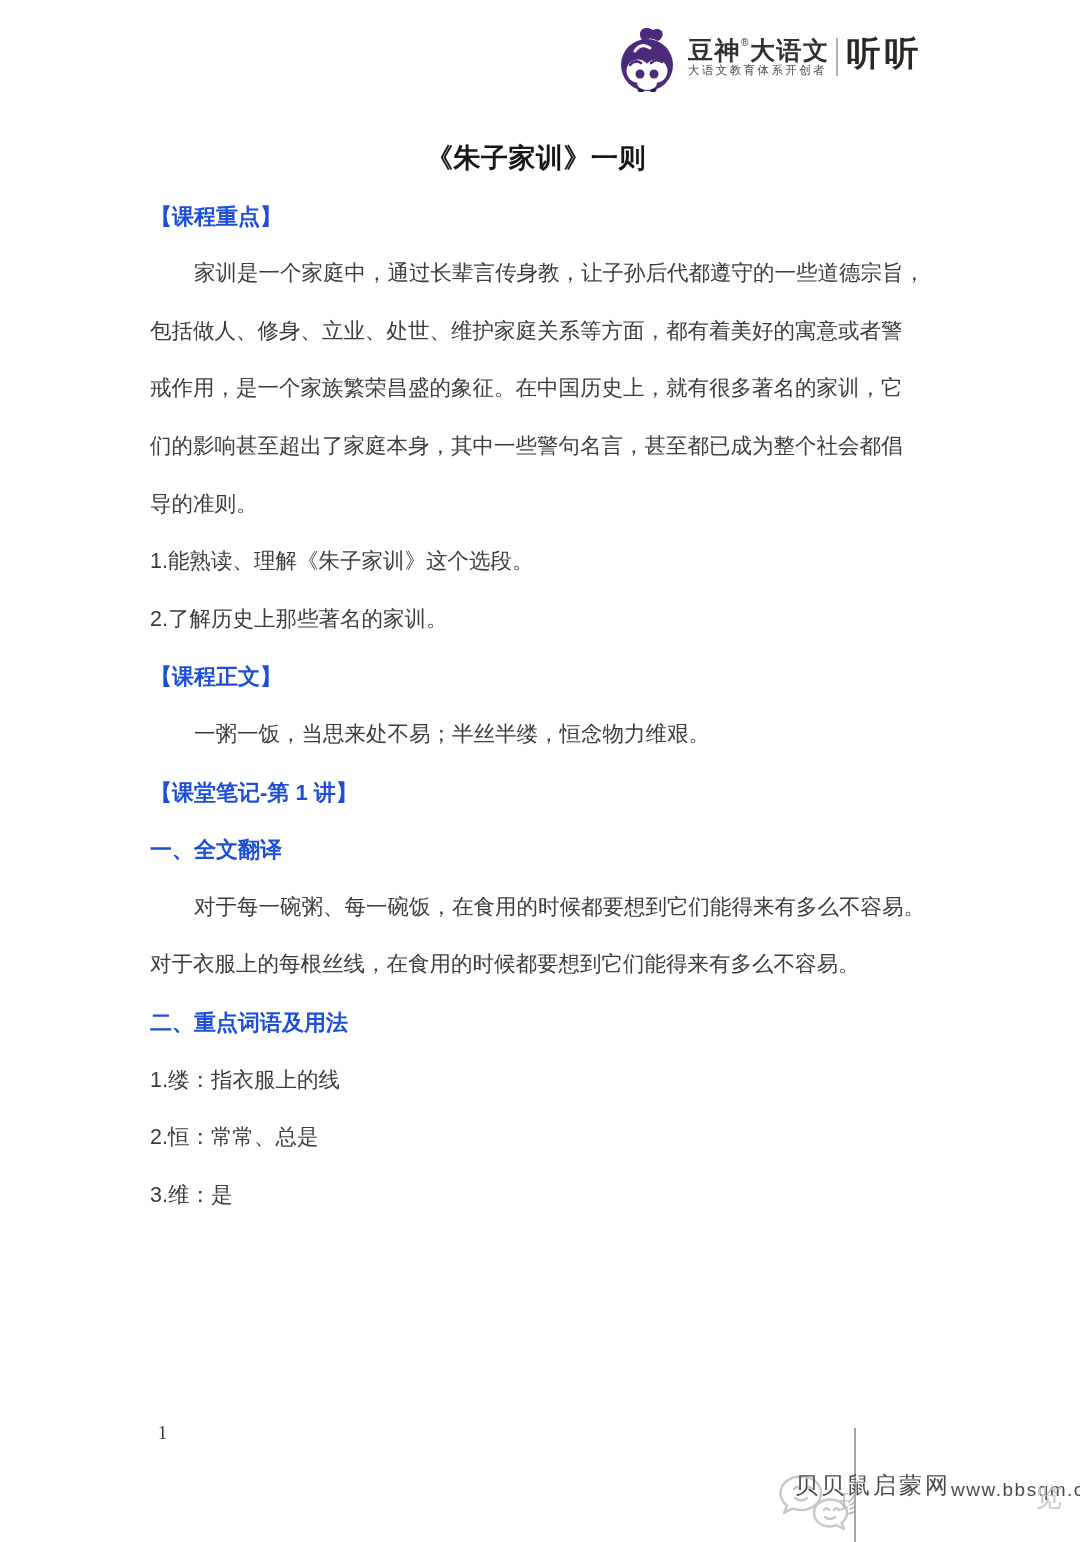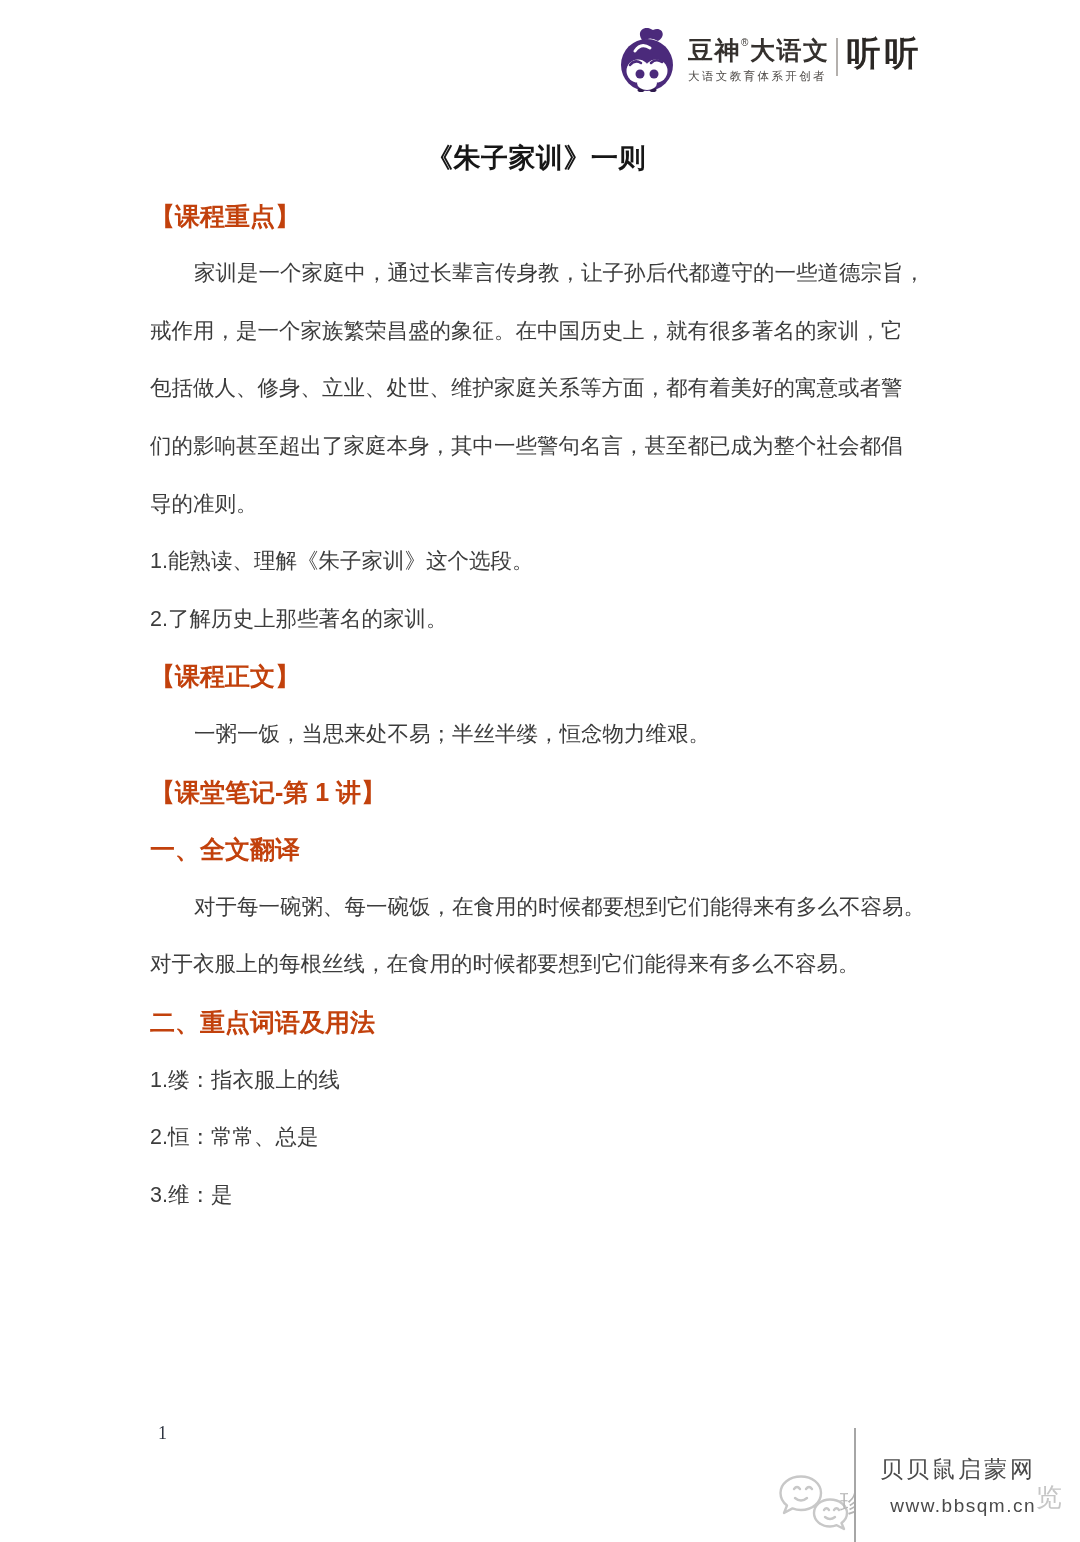--- a/index.html
+++ b/index.html
@@ -20,21 +20,21 @@
   }
   .owl { display:block; width:64px; height:66px; }
   .brand-text { margin-left:9px; padding-top:12px; }
   .brand-main {
     font-size:25px; line-height:1; font-weight:700;
     color:#35312e; letter-spacing:1.5px; white-space:nowrap;
   }
   .reg { font-size:10px; vertical-align:top; font-weight:400; }
   .brand-sub {
     font-size:11.5px; color:#4e4a47; letter-spacing:2.4px;
-    margin-top:6px; white-space:nowrap;
+    white-space:nowrap;
   }
   .logo-divider {
     width:2px; height:38px; background:#b4b0ad;
     margin-left:7px; margin-top:12px;
   }
   .product {
     font-size:34px; font-weight:800; color:#2b2724;
     margin-left:8px; margin-top:10px; letter-spacing:4px; line-height:1;
     white-space:nowrap;
   }
@@ -45,39 +45,39 @@
   }
   .line {
     font-size:21.5px; line-height:57.6px; color:#3c3c3c;
     white-space:nowrap;
   }
   .line.title {
     text-align:center; font-size:27px; font-weight:700; color:#161616;
     letter-spacing:0.5px;
   }
   .line.heading, .line.bold {
-    font-weight:700; font-size:25px; color:#c2410c;
+    font-weight:700; font-size:22px; color:#1d4ed8;
   }
   .line.indent { padding-left:44px; }
 
   
   .page-number {
     position:absolute; left:158px; top:1424px;
     font-family:"Liberation Serif", serif;
     font-size:18px; color:#2e3440; line-height:1;
   }
   .wm-wechat { position:absolute; left:776px; top:1472px; width:78px; height:64px; }
   .wm-partial-left {
     position:absolute; left:840px; top:1488px; width:14px; height:30px;
     overflow:hidden; font-size:24px; color:#b5b5b5; line-height:30px;
   }
   .wm-box {
     position:absolute; left:854px; top:1428px; width:182px; height:114px;
     background:#ffffff; border-left:2px solid #a6a6a6;
-    display:flex; flex-direction:column; align-items:flex-end; justify-content:center;
+    display:flex; flex-direction:row; align-items:center; justify-content:center;
   }
   .wm-site {
     font-family:"Liberation Serif", serif;
     font-size:23px; color:#4a4a4a; letter-spacing:3px; white-space:nowrap;
   }
   .wm-url {
     font-family:Liberation Sans, sans-serif;
     font-size:19px; color:#4a4a4a; letter-spacing:1.5px;
     margin-top:10px; white-space:nowrap;
   }
@@ -112,22 +112,22 @@
     </div>
     <div class="logo-divider"></div>
     <div class="product">听听</div>
   </div>
 
   <div class="content">
 
   <div class="line title">《朱子家训》一则</div>
       <div class="line heading">【课程重点】</div>
       <div class="line body indent">家训是一个家庭中，通过长辈言传身教，让子孙后代都遵守的一些道德宗旨，</div>
+      <div class="line body">包括做人、修身、立业、处世、维护家庭关系等方面，都有着美好的寓意或者警</div>
       <div class="line body">戒作用，是一个家族繁荣昌盛的象征。在中国历史上，就有很多著名的家训，它</div>
-      <div class="line body">包括做人、修身、立业、处世、维护家庭关系等方面，都有着美好的寓意或者警</div>
       <div class="line body">们的影响甚至超出了家庭本身，其中一些警句名言，甚至都已成为整个社会都倡</div>
       <div class="line body">导的准则。</div>
       <div class="line body">1.能熟读、理解《朱子家训》这个选段。</div>
       <div class="line body">2.了解历史上那些著名的家训。</div>
       <div class="line heading">【课程正文】</div>
       <div class="line body indent">一粥一饭，当思来处不易；半丝半缕，恒念物力维艰。</div>
       <div class="line heading">【课堂笔记-第 1 讲】</div>
       <div class="line bold">一、全文翻译</div>
       <div class="line body indent">对于每一碗粥、每一碗饭，在食用的时候都要想到它们能得来有多么不容易。</div>
       <div class="line body">对于衣服上的每根丝线，在食用的时候都要想到它们能得来有多么不容易。</div>

